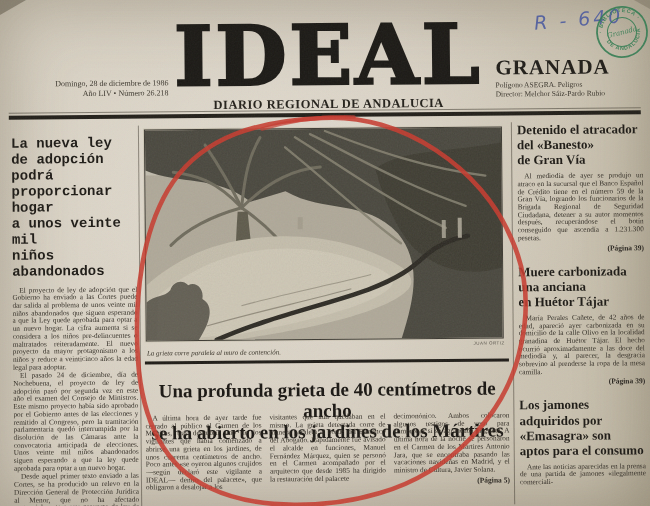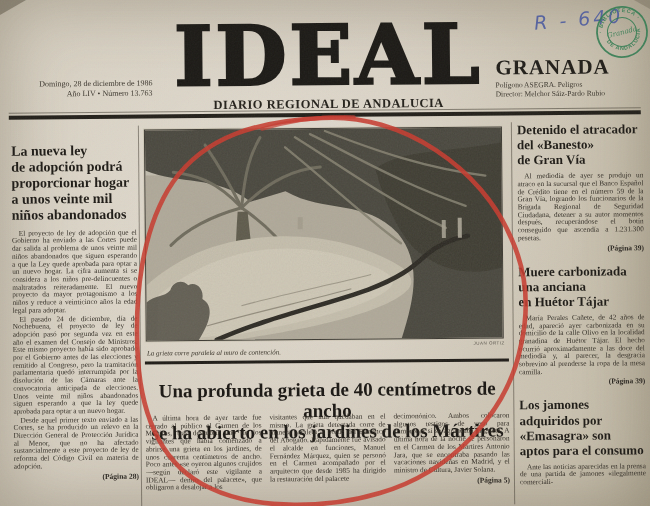--- a/index.html
+++ b/index.html
@@ -8,36 +8,36 @@
     font-family:"Liberation Serif",serif;color:#2b2822;
     background:
       radial-gradient(ellipse at 45% 40%, rgba(255,255,250,.25), rgba(0,0,0,0) 60%),
       linear-gradient(100deg, #d9d2c4 0%, #d6cec0 55%, #c8c0ae 88%, #bdb5a2 100%),
       #d6cec0;
     box-shadow:inset 0 0 70px rgba(80,68,45,.38);
   }
   .content{position:absolute;inset:0;transform:rotate(-0.5deg);transform-origin:50% 50%;}
   .abs{position:absolute;}
   
-  .dateline{left:4px;top:77px;width:150px;text-align:right;font-size:8px;line-height:9.5px;color:#3a352c;}
+  .dateline{left:20px;top:77px;width:150px;text-align:right;font-size:8px;line-height:9.5px;color:#3a352c;}
   .masthead-title{
     left:180px;top:12px;width:300px;height:86px;display:flex;align-items:center;justify-content:center;
     font-size:82px;font-weight:bold;letter-spacing:3px;color:#1c1a16;
     -webkit-text-stroke:2.5px #1c1a16;font-family:"DejaVu Serif",serif;
   }
   .masthead-sub{left:180px;top:97px;width:300px;text-align:center;font-weight:bold;font-size:12.5px;letter-spacing:.5px;color:#24211b;}
   .edition{left:497px;top:57px;width:150px;}
   .edition-city{font-size:21px;font-weight:bold;letter-spacing:1px;color:#211e19;}
   .edition-line{font-size:7.5px;line-height:9px;color:#3a352c;}
   .rule-thin{left:10px;top:110px;width:632px;height:1px;background:#4a4439;opacity:.6;}
   .rule-thick{left:10px;top:113px;width:632px;height:4px;background:#23201a;}
   .vrule{top:124px;bottom:0;width:1px;background:rgba(55,50,40,.5);}
   
   .leftcol{left:12px;top:126px;width:125px;height:378px;overflow:hidden;}
-  .story-head-lg{font-size:14px;line-height:1.14;font-weight:bold;white-space:pre-line;color:#1e1b16;margin:15px 0 6px 0;}
+  .story-head-lg{font-size:14px;line-height:1.14;font-weight:bold;white-space:pre-line;color:#1e1b16;margin:8px 0 6px 0;font-family:Liberation Mono, monospace;}
   .body-txt{font-size:7.3px;line-height:7.7px;text-align:justify;margin:0;color:#322d25;}
   .body-txt + .body-txt{margin-top:1px;}
   .body-txt.indent{text-indent:7px;}
   .page-ref{font-size:7.5px;font-weight:bold;text-align:right;color:#2a2620;margin-top:2px;}
   
   .centercol{left:144px;top:124px;width:366px;height:382px;}
   .photo-frame{left:0;top:3px;width:360px;height:214px;background:#cfc8b8;padding:2px;box-sizing:border-box;}
   .photo-frame svg{display:block;width:356px;height:210px;outline:1px solid #3d3a32;}
   .photo-credit{left:0;top:218px;width:360px;text-align:right;font-size:4.5px;letter-spacing:.5px;color:#57534a;font-family:"Liberation Sans",sans-serif;}
   .photo-caption{left:2px;top:224px;font-size:7px;font-style:italic;color:#383328;}
@@ -57,21 +57,21 @@
   .corner-tr{right:0;top:0;width:16px;height:9px;background:#6b6353;clip-path:polygon(0 0,100% 0,100% 100%);opacity:.4;}
 </style>
 </head>
 <body>
 
 <div class="page">
   <div class="content">
 
     <div class="abs dateline">
       <div>Domingo, 28 de diciembre de 1986</div>
-      <div>Año LIV • Número 13.763</div>
+      <div>Año LIV • Número 26.218</div>
     </div>
 
     <div class="abs masthead-title">IDEAL</div>
     <div class="abs masthead-sub">DIARIO REGIONAL DE ANDALUCIA</div>
 
     <div class="abs edition">
       <div class="edition-city">GRANADA</div>
       <div class="edition-line">Polígono ASEGRA. Peligros</div>
       <div class="edition-line">Director: Melchor Sáiz-Pardo Rubio</div>
     </div>

